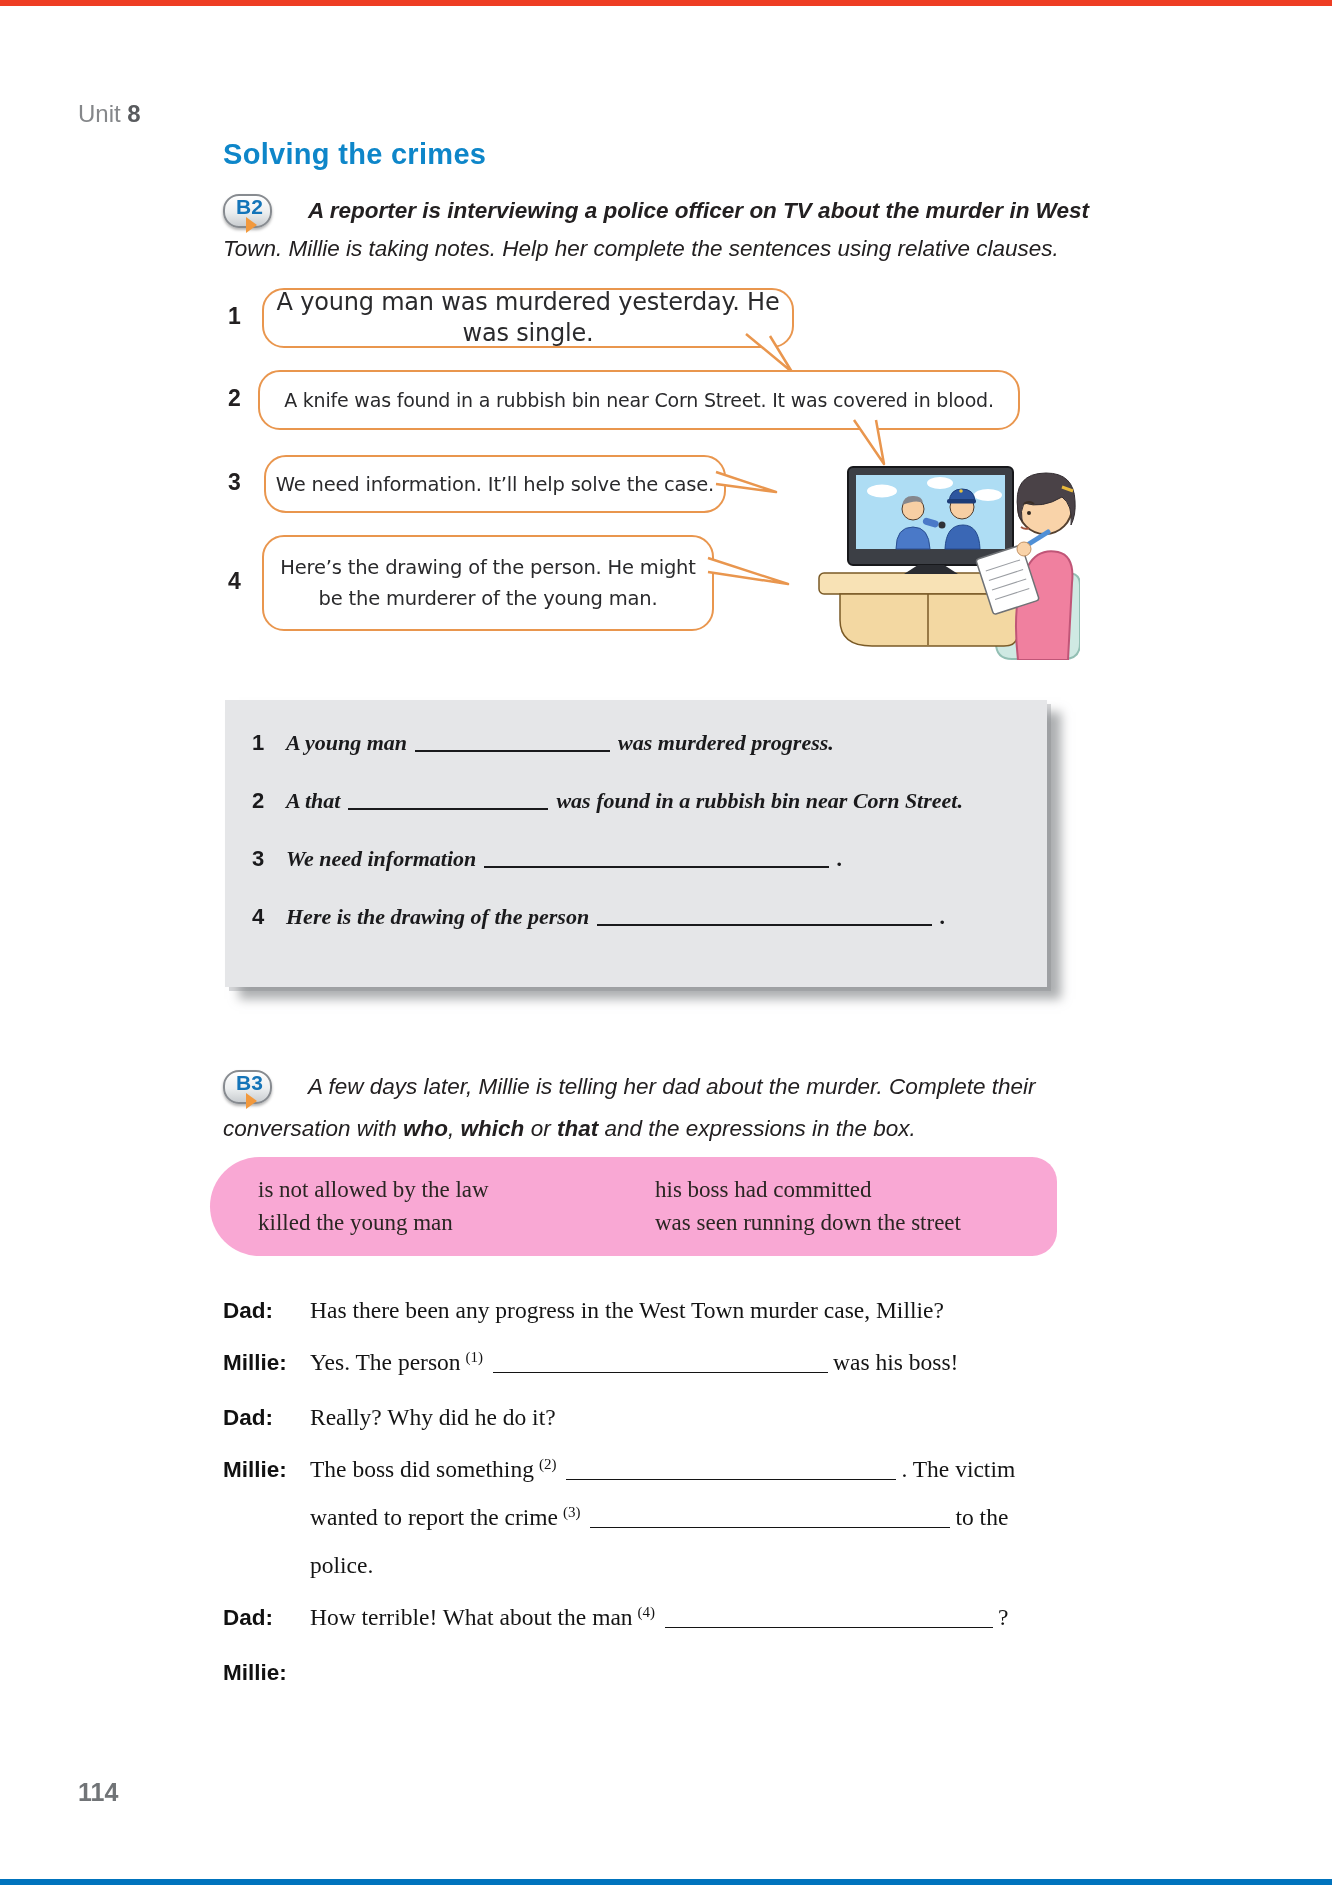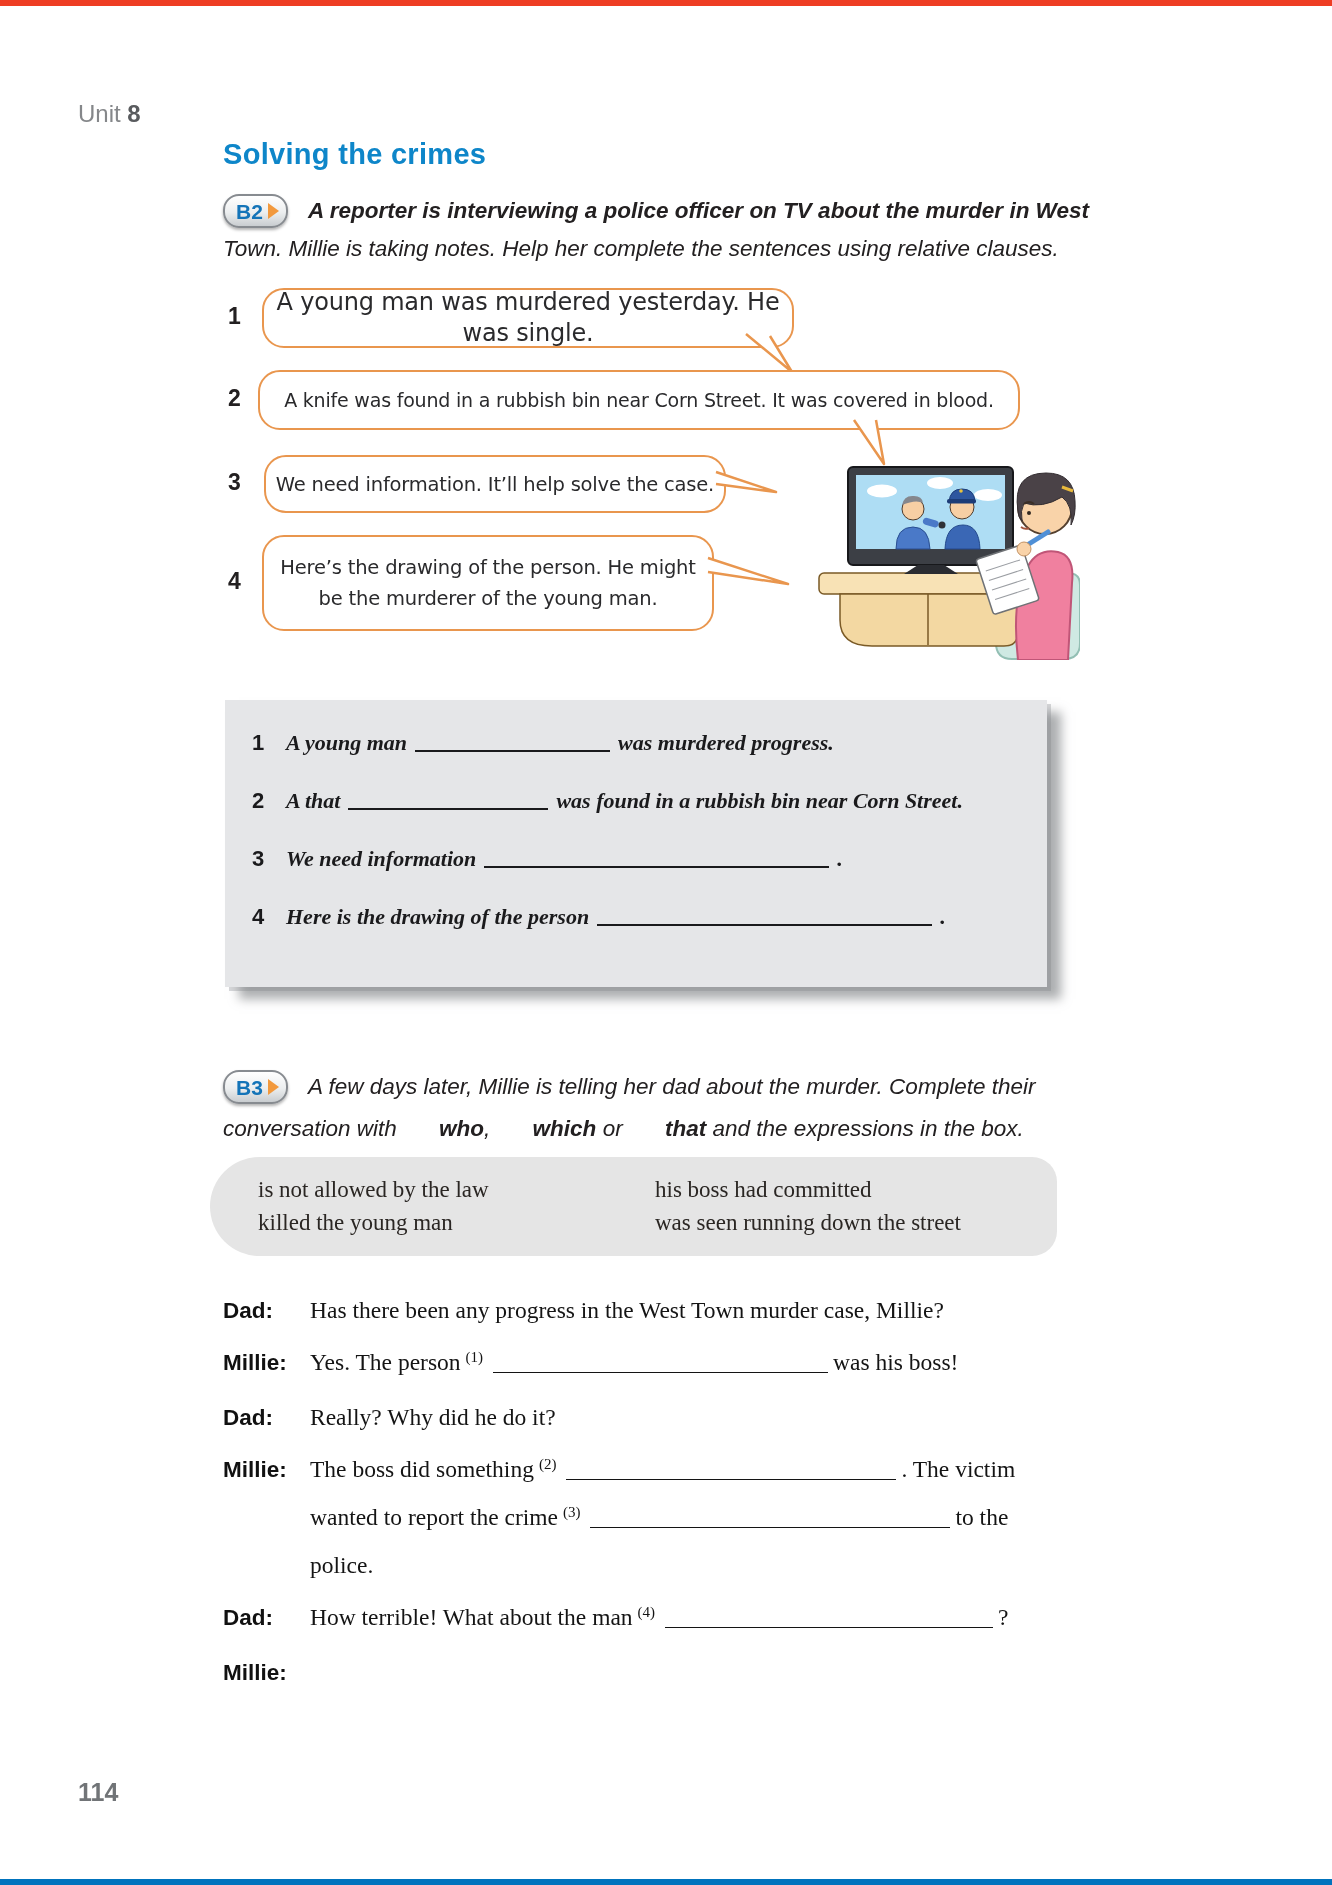--- a/index.html
+++ b/index.html
@@ -12,27 +12,27 @@
   .botbar{left:0;bottom:0;width:100%;height:6px;background:#0073bd;}
 
   
   .unit{left:78px;top:100px;font-size:24px;color:#85878a;}
   .unit b{color:#595b5e;}
   .title{left:223px;top:138px;font-size:29px;font-weight:bold;color:#0e86c9;letter-spacing:.3px;}
 
   
   .badge{display:inline-flex;align-items:center;height:30px;border:2px solid #878b90;border-radius:16px;
          padding:0 7px 0 11px;background:linear-gradient(180deg,#ffffff 0%,#eceeef 55%,#c9cdd0 100%);
-         box-shadow:0 2px 3px rgba(0,0,0,.3);}
+         box-shadow:0 2px 3px rgba(0,0,0,.3);flex-direction:column;}
   .badge-label{font-size:21px;font-weight:bold;color:#1474b8;line-height:1;}
   .badge-arrow{width:0;height:0;border-left:11px solid #f2993d;border-top:8px solid transparent;
                border-bottom:8px solid transparent;margin-left:5px;}
 
   .instr{font-style:italic;font-size:22.5px;color:#232021;white-space:nowrap;line-height:34px;}
-  .instr b{font-weight:bold;margin-left:36px;}
+  .instr b{font-weight:bold;}
 
   
   .bubble-num{font-size:23px;font-weight:bold;color:#232021;}
   .bubble{background:#fff;border:2.5px solid #e9964e;border-radius:22px;display:flex;align-items:center;
           justify-content:center;text-align:center;color:#2a2a2c;font-family:"DejaVu Sans",sans-serif;
           letter-spacing:-.2px;}
   .bubble .txt{white-space:pre-line;width:100%;line-height:31px;}
   .fs20{font-size:24px;} .fs19{font-size:19px;} .fs195{font-size:19.5px;}
   .tail{position:absolute;pointer-events:none;}
 
@@ -40,21 +40,21 @@
   .notepad{left:225px;top:700px;width:822px;height:287px;background:#e5e6e8;
            box-shadow:14px 12px 10px rgba(128,130,134,.65), 4px 4px 0 #d7d8da;}
   .np-row{position:absolute;left:27px;white-space:nowrap;font-family:"Liberation Serif",serif;
           font-weight:bold;font-style:italic;font-size:22px;color:#1a1a1c;}
   .np-num{display:inline-block;width:34px;font-family:"Liberation Sans",sans-serif;font-style:normal;
           font-size:22px;font-weight:bold;}
   .np-blank{display:inline-block;height:15px;border-bottom:2px solid #1a1a1c;vertical-align:-2px;margin:0 8px;}
   .w195{width:195px;} .w200{width:200px;} .w345{width:345px;} .w335{width:335px;}
 
   
-  .expr-box{left:210px;top:1157px;width:847px;height:99px;background:#e5e5e5;
+  .expr-box{left:210px;top:1157px;width:847px;height:99px;background:#f9a8d4;
             border-radius:52px 26px 26px 52px;}
   .expr-col{position:absolute;top:16px;font-family:"Liberation Serif",serif;font-size:23px;
             color:#2a2623;line-height:33px;}
   .expr-c1{left:48px;} .expr-c2{left:445px;}
 
   
   .dialogue{left:223px;top:1288px;width:862px;}
   .turn{display:flex;margin-bottom:7px;}
   .speaker{flex:none;width:87px;font-weight:bold;font-size:22.5px;color:#111;line-height:45px;}
   .dtext{font-family:"Liberation Serif",serif;font-size:23.5px;color:#141414;line-height:45px;}

